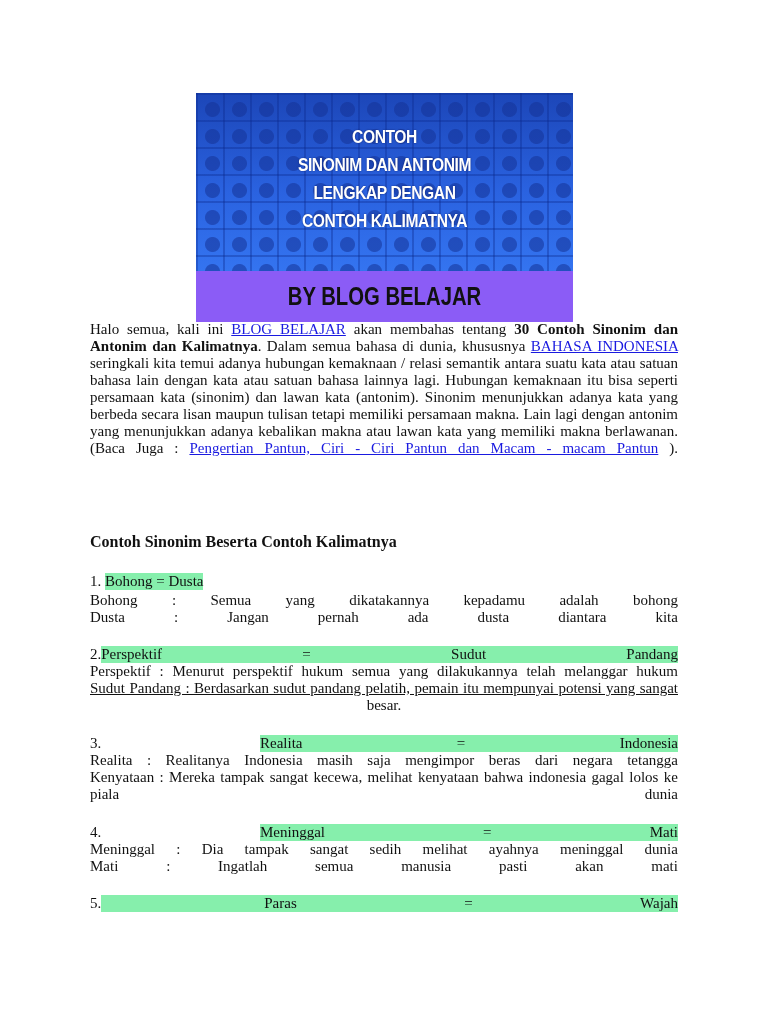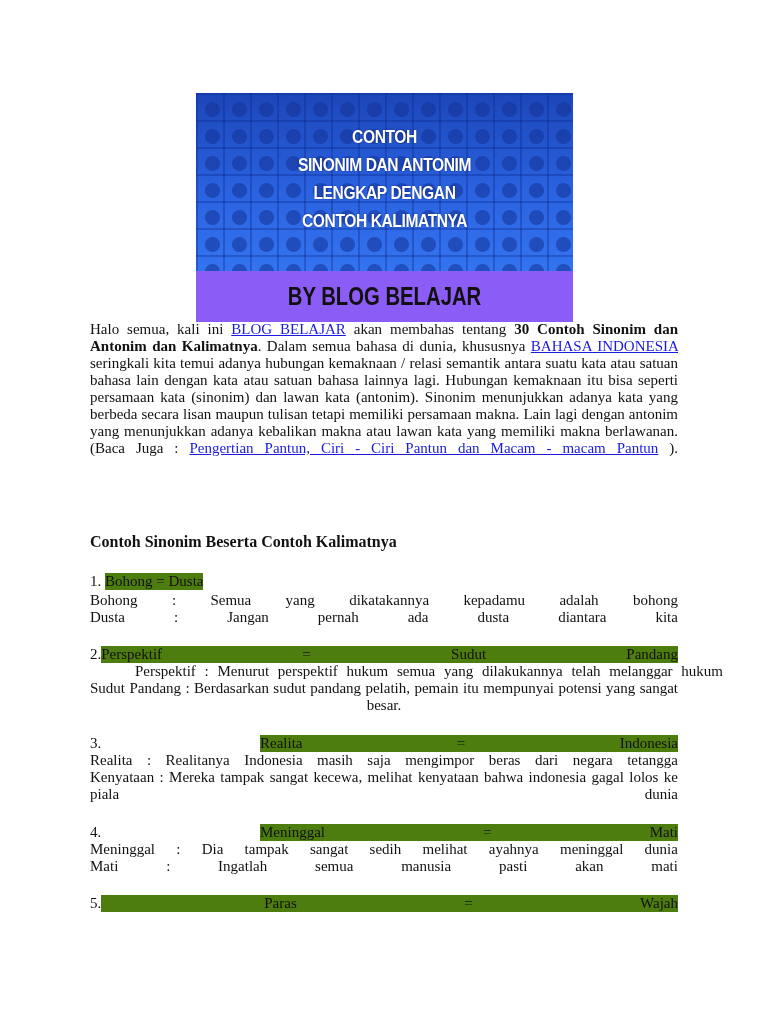--- a/index.html
+++ b/index.html
@@ -32,21 +32,21 @@
   .intro { position: absolute; left: 90px; top: 321px; width: 588px; line-height: 17px;
            text-align: justify; text-align-last: justify; }
   a.link { color: #1a1ae0; text-decoration: underline; }
   b { font-weight: bold; }
 
   .heading { position: absolute; left: 90px; top: 520px; font-weight: bold; font-size: 16px; line-height: 20px; margin-top: 12px; }
 
   .line { position: absolute; left: 90px; width: 588px; height: 17px; line-height: 17px;
           display: flex; justify-content: space-between; white-space: nowrap; }
   .line.left { justify-content: flex-start; }
-  .hl { background: #4d7c0f; }
+  .hl { background: #86efac; }
   .item-head { display: flex; align-items: stretch; }
   .item-head .num { flex: 0 0 auto; }
   .item-head .bar { display: flex; justify-content: space-between; flex: 1 1 auto; }
 </style>
 </head>
 <body>
 
 <div class="banner">
   <div class="banner-top">
     <div class="banner-title">
@@ -93,25 +93,25 @@
 
 <div class="line item-head" style="top:646px;">
   <span class="num">2.</span>
   <span class="bar hl" style="">
     <span>Perspektif</span>
     <span>=</span>
     <span>Sudut</span>
     <span>Pandang</span>
   </span>
 </div>
-<div class="line" style="top:663px; text-align:justify;margin-left:45px;">
+<div class="line" style="top:663px; text-align:justify;">
   <span style="display:block;width:100%;text-align:justify;text-align-last:justify;">Perspektif : Menurut perspektif hukum semua yang dilakukannya telah melanggar hukum</span>
 </div>
 <div class="line" style="top:680px;">
-  <span style="display:block;width:100%;text-align:justify;text-align-last:justify;">Sudut Pandang : Berdasarkan sudut pandang pelatih, pemain itu mempunyai potensi yang sangat</span>
+  <span style="display:block;width:100%;text-align:justify;text-align-last:justify;text-decoration:underline;">Sudut Pandang : Berdasarkan sudut pandang pelatih, pemain itu mempunyai potensi yang sangat</span>
 </div>
 <div class="line left" style="top:697px;justify-content:center;">
   <span>besar.</span>
 </div>
 
 <div class="line item-head" style="top:735px;">
   <span class="num" style="width:170px;">3.</span>
   <span class="bar hl" style="padding-left:0;gap:48px;">
     <span>Realita</span>
     <span>=</span>

